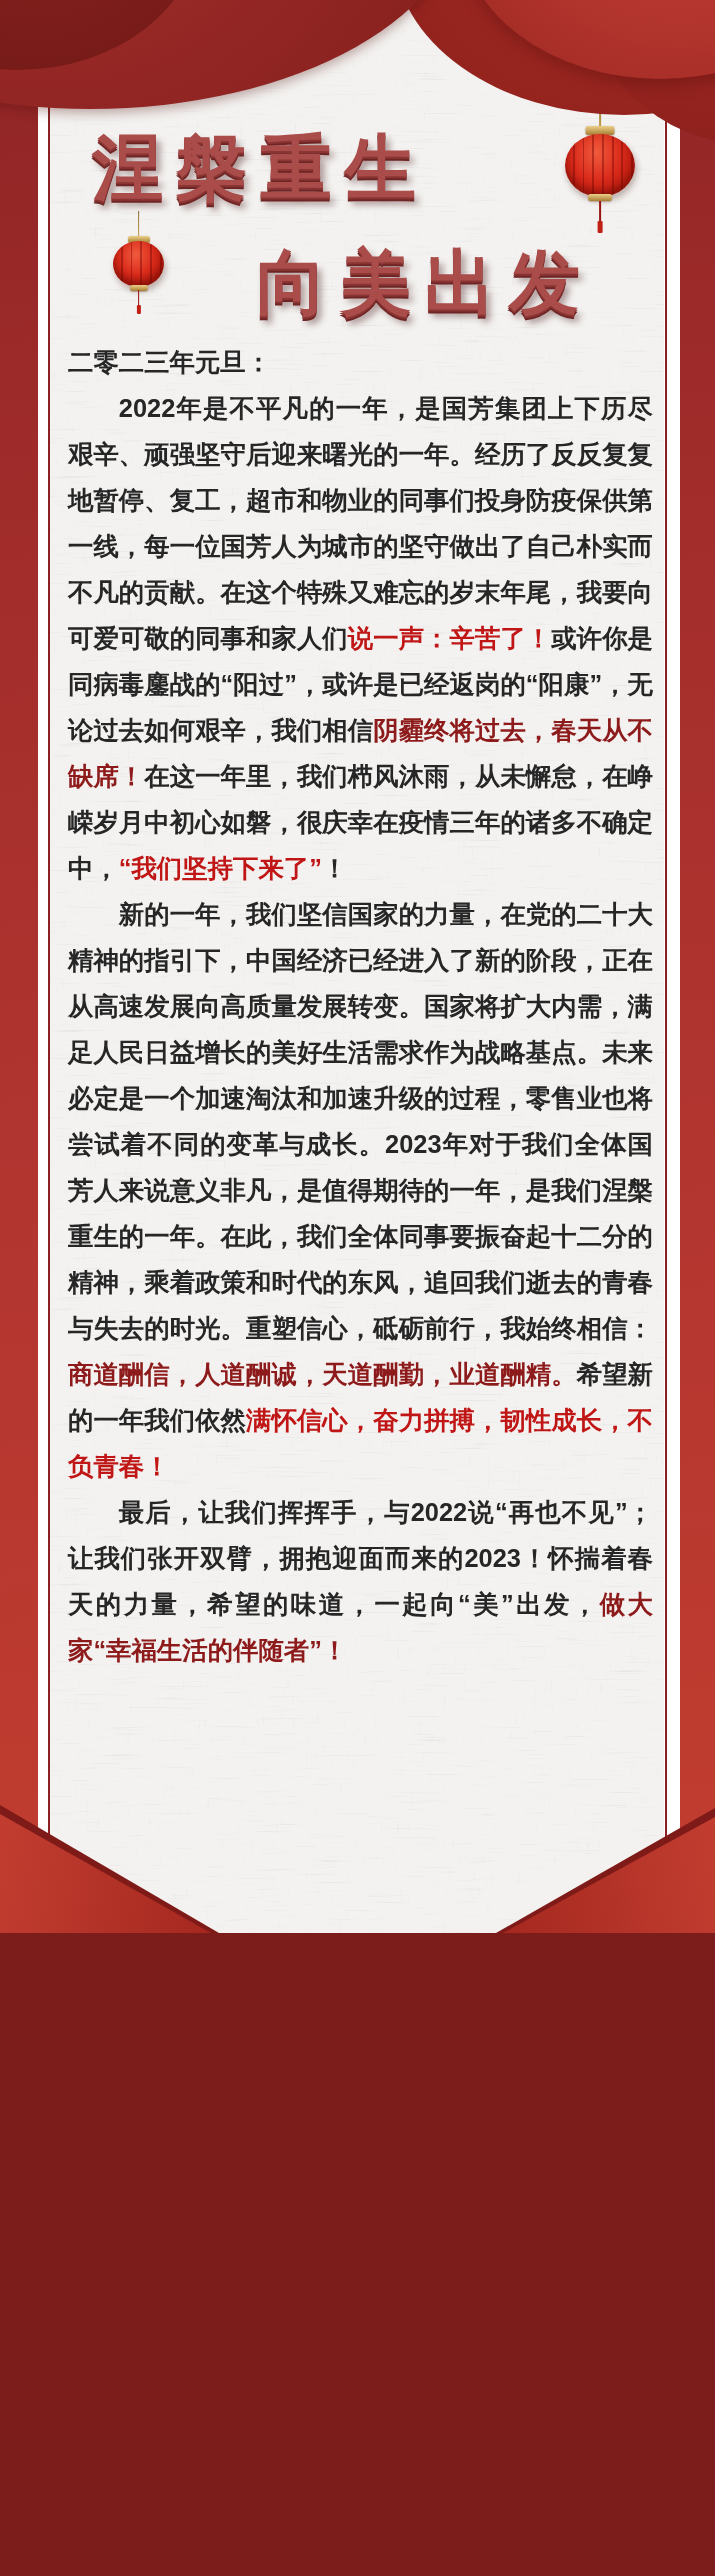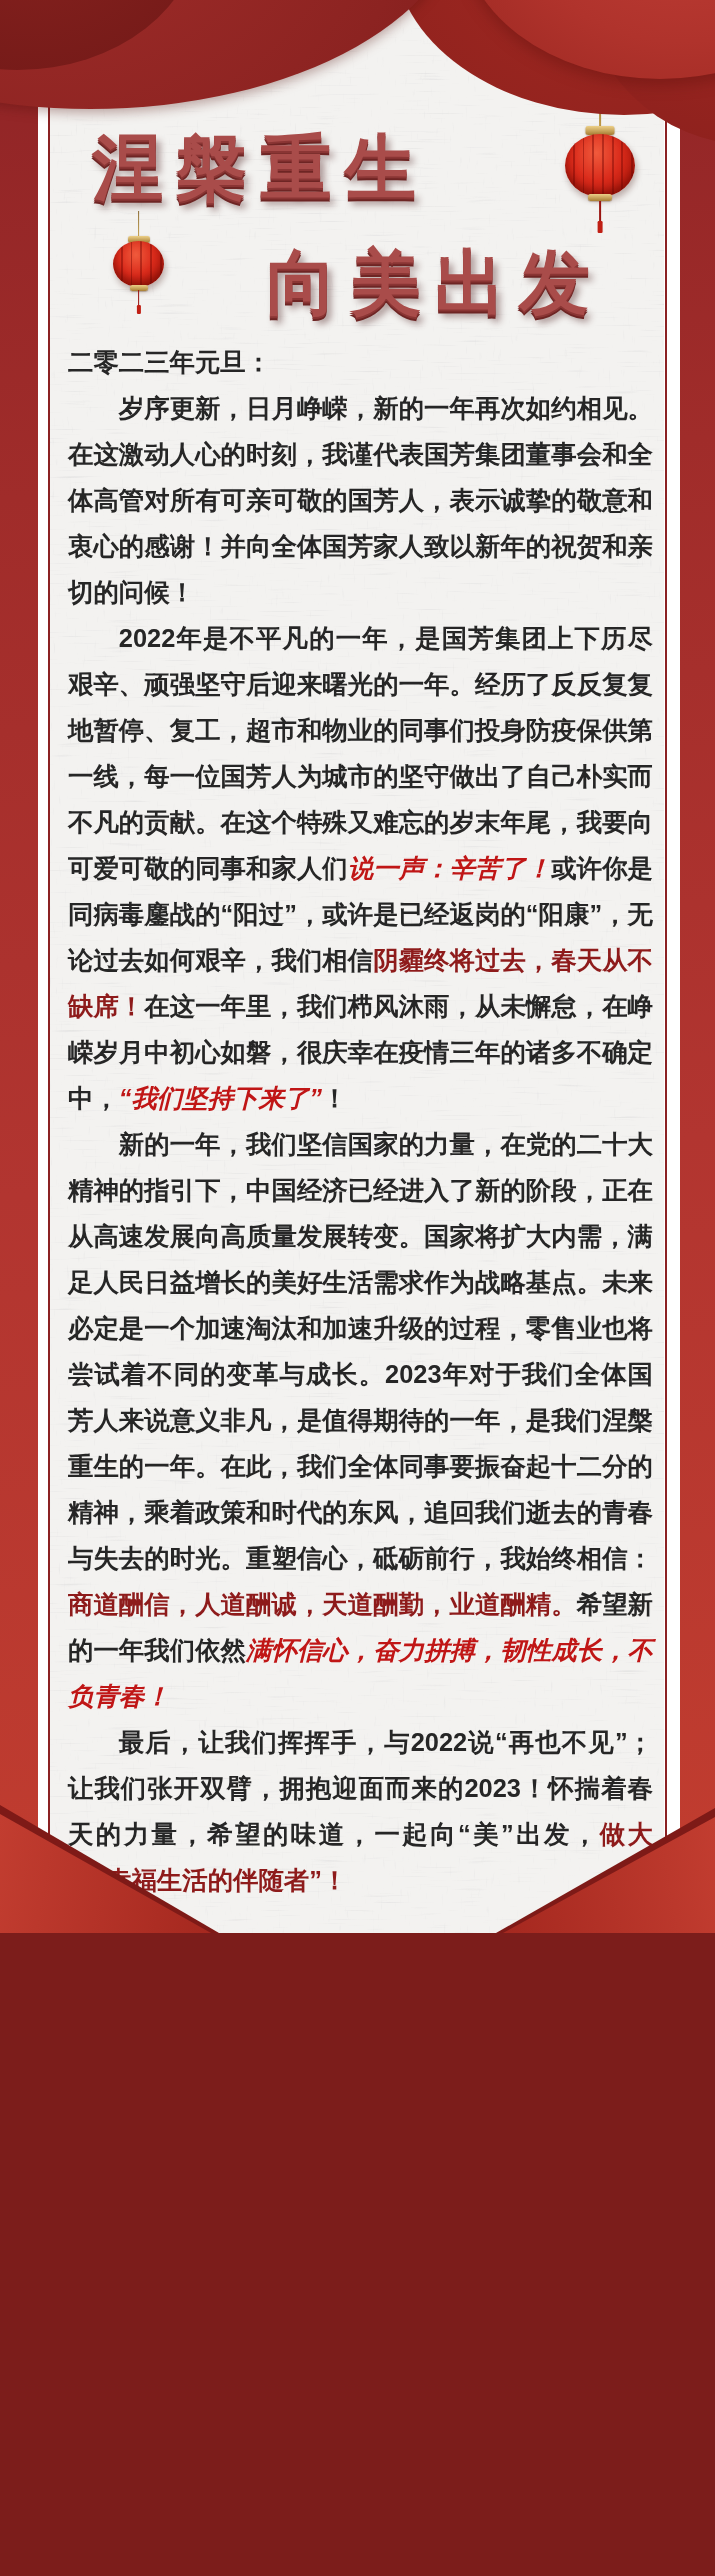--- a/index.html
+++ b/index.html
@@ -24,41 +24,41 @@
   .cloud.tr-corner{left:582px;top:-194px;width:339px;height:339px;z-index:6;
       background:radial-gradient(circle at 45% 40%,#a02823,#8e211d 80%);}
   .cloud.tr{left:460px;top:-224px;width:400px;height:303px;z-index:7;
       background:radial-gradient(circle at 55% 25%,#c4423a,#b0332c 60%,#9d2822 95%);
       filter:drop-shadow(0 6px 7.3px rgba(90,15,10,.4));}
   
   .title{position:absolute;z-index:5;font-weight:900;font-size:71px;letter-spacing:13.3px;
          color:#a94c4a;white-space:nowrap;
          text-shadow:0 1.8px 0 #8a3534,0 3.6px 0.6px #6e2524,4.2px 6.7px 7.9px rgba(70,25,25,.45);}
   .title.l1{left:92px;top:121px;}
-  .title.l2{left:266px;top:236px;}
+  .title.l2{left:256px;top:236px;}
   
   .lantern{position:absolute;z-index:4;}
   .lantern .string{position:absolute;left:50%;transform:translateX(-50%);width:1.8px;
          background:linear-gradient(#8a6a30,#c9a24a);}
   .lantern .cap{position:absolute;left:50%;transform:translateX(-50%);
          background:linear-gradient(#ecd088,#a87e34);border-radius:2.4px;
          box-shadow:0 0.6px 1.2px rgba(80,40,10,.5);}
   .lantern .body{position:absolute;left:0;border-radius:50%;
          background:repeating-linear-gradient(90deg,rgba(130,8,4,0) 0 7.9px,rgba(120,8,4,.45) 7.9px 9.7px),
          radial-gradient(ellipse at 45% 30%,#f05a3c 0%,#da2b1b 45%,#a91408 88%);
          box-shadow:inset 0 -5.5px 8.5px rgba(90,5,2,.5),1.8px 4.2px 6px rgba(60,12,8,.3);}
   .lantern .stick{position:absolute;left:50%;transform:translateX(-50%);width:1.8px;background:#9a1410;}
   .lantern .knob{position:absolute;left:50%;transform:translateX(-50%);background:#c01f14;border-radius:1.2px;}
   
   .letter{position:absolute;left:68px;top:339px;width:585px;z-index:5;
           font-size:25.4px;line-height:46px;font-weight:700;color:#262626;text-align:justify;}
   .letter p{margin:0;}
   .letter p.para{text-indent:2em;}
   .seg-normal{color:#262626;}
-  .seg-red{color:#c01616;font-style:italic;}
+  .seg-red{color:#c01616;}
   .seg-maroon{color:#8e1b1b;}
   
   .signature{position:absolute;left:482px;top:2190px;z-index:5;}
   .sign-date{position:absolute;left:424px;top:2332px;width:211px;z-index:5;text-align:right;
              font-size:20px;font-weight:700;color:#1f1f1f;}
   
   .qr{position:absolute;left:327px;top:2406px;width:98px;height:98px;background:#ffffff;z-index:5;}
   .qr svg{position:absolute;left:4.8px;top:4.8px;}
   .qr .logo{position:absolute;left:35px;top:35px;width:29px;height:29px;background:#ffffff;
             border-radius:5.5px;box-shadow:0 0 0 0.6px #eee;display:flex;align-items:center;justify-content:center;}
@@ -124,21 +124,20 @@
     <div class="stick" style="top:79px;height:15.8px;"></div>
     <div class="knob" style="top:94px;width:4.2px;height:9px;"></div>
   </div>
 
   <div class="title l1">涅槃重生</div>
   <div class="title l2">向美出发</div>
 
   <div class="letter">
     <p>二零二三年元旦：</p>
     <div id="paragraphs">
-        <p class="para"><span class="seg-normal">岁序更新，日月峥嵘，新的一年再次如约相见。在这激动人心的时刻，我谨代表国芳集团董事会和全体高管对所有可亲可敬的国芳人，表示诚挚的敬意和衷心的感谢！并向全体国芳家人致以新年的祝贺和亲切的问候！</span></p>
         <p class="para"><span class="seg-normal">2022年是不平凡的一年，是国芳集团上下历尽艰辛、顽强坚守后迎来曙光的一年。经历了反反复复地暂停、复工，超市和物业的同事们投身防疫保供第一线，每一位国芳人为城市的坚守做出了自己朴实而不凡的贡献。在这个特殊又难忘的岁末年尾，我要向可爱可敬的同事和家人们</span><span class="seg-red">说一声：辛苦了！</span><span class="seg-normal">或许你是同病毒鏖战的“阳过”，或许是已经返岗的“阳康”，无论过去如何艰辛，我们相信</span><span class="seg-maroon">阴霾终将过去，春天从不缺席！</span><span class="seg-normal">在这一年里，我们栉风沐雨，从未懈怠，在峥嵘岁月中初心如磐，很庆幸在疫情三年的诸多不确定中，</span><span class="seg-red">“我们坚持下来了”</span><span class="seg-normal">！</span></p>
         <p class="para"><span class="seg-normal">新的一年，我们坚信国家的力量，在党的二十大精神的指引下，中国经济已经进入了新的阶段，正在从高速发展向高质量发展转变。国家将扩大内需，满足人民日益增长的美好生活需求作为战略基点。未来必定是一个加速淘汰和加速升级的过程，零售业也将尝试着不同的变革与成长。2023年对于我们全体国芳人来说意义非凡，是值得期待的一年，是我们涅槃重生的一年。在此，我们全体同事要振奋起十二分的精神，乘着政策和时代的东风，追回我们逝去的青春与失去的时光。重塑信心，砥砺前行，我始终相信：</span><span class="seg-maroon">商道酬信，人道酬诚，天道酬勤，业道酬精。</span><span class="seg-normal">希望新的一年我们依然</span><span class="seg-red">满怀信心，奋力拼搏，韧性成长，不负青春！</span></p>
         <p class="para"><span class="seg-normal">最后，让我们挥挥手，与2022说“再也不见”；让我们张开双臂，拥抱迎面而来的2023！怀揣着春天的力量，希望的味道，一起向“美”出发，</span><span class="seg-maroon">做大家“幸福生活的伴随者”！</span></p>
       </div>
   </div>
 
   <svg class="signature" width="145" height="142" viewBox="795 3615 240 235">
     <g fill="none" stroke="#161616" stroke-width="4.5" stroke-linecap="round" stroke-linejoin="round">
       <path d="M847,3688 C872,3670 902,3668 900,3682 C898,3694 862,3702 853,3718 C847,3730 864,3738 888,3736"></path>
       <path d="M830,3816 C860,3742 906,3700 919,3706 C931,3712 901,3760 879,3790 C862,3813 856,3827 873,3821 C891,3813 913,3790 923,3772"></path>

